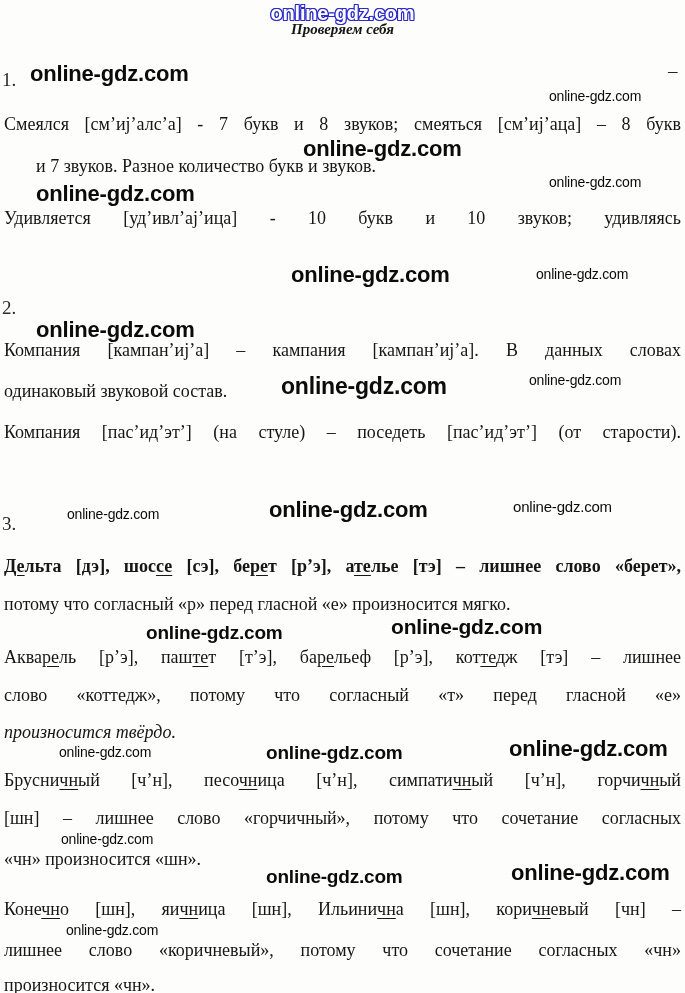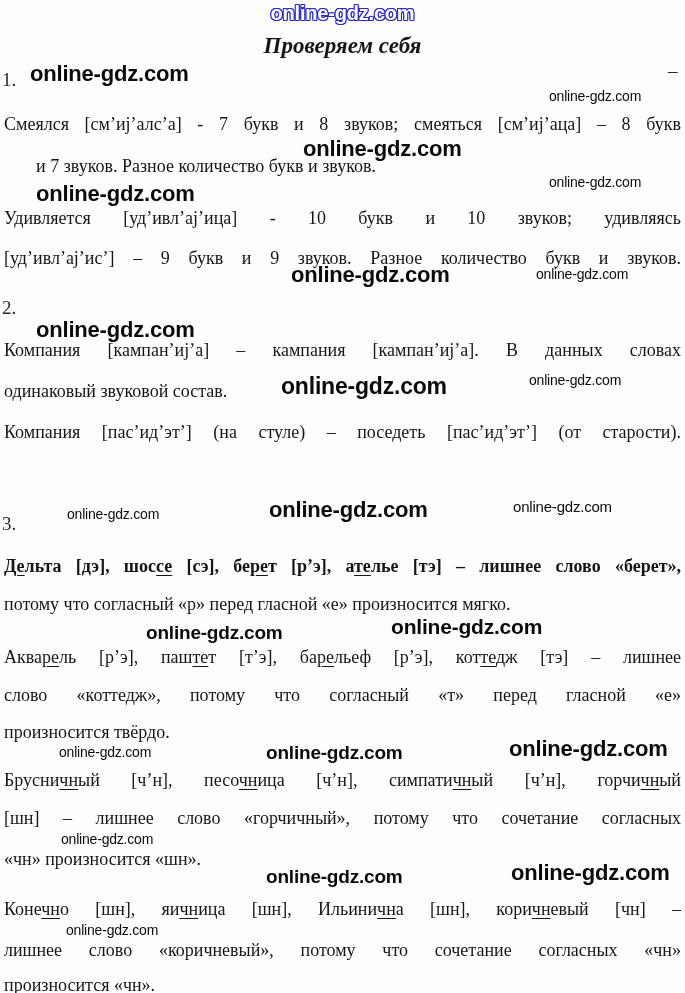--- a/index.html
+++ b/index.html
@@ -4,21 +4,21 @@
 <style>
   html,body { margin:0; padding:0; background:#ffffff; }
   .page {
     position:relative; width:685px; height:993px;
     background:#fdfdfc; overflow:hidden;
     font-family:"Liberation Serif","DejaVu Serif",serif;
     color:#161616;
   }
   .title {
     position:absolute; top:21px; left:0; width:100%;
-    text-align:center; font-size:23px; font-weight:700; font-style:italic;margin-top:12px;
+    text-align:center; font-size:15px; font-weight:700; font-style:italic;
   }
   .tline {
     position:absolute; left:4px; width:677px;
     font-size:18px; line-height:24px;
   }
   .just { text-align:justify; text-align-last:justify; }
   .useg { text-decoration:underline; text-underline-offset:3px; text-decoration-thickness:1.3px; }
   .num { position:absolute; left:2px; font-size:19px; color:#2a2a2a; }
   .dash { position:absolute; left:668px; top:60px; font-size:19px; }
   .wm {
@@ -48,21 +48,20 @@
   <div class="wm wm-lg" style="left:30px; top:61px;">online-gdz.com</div>
   <div class="dash">–</div>
   <div class="wm wm-sm" style="left:549px; top:88px;">online-gdz.com</div>
 
   <div class="tline just" style="top:112px;">Смеялся [см’иј’алс’а] - 7 букв и 8 звуков; смеяться [см’иј’аца] – 8 букв</div>
   <div class="wm wm-lg" style="left:303px; top:136px;">online-gdz.com</div>
   <div class="tline" style="top:154px;margin-left:32px;">и 7 звуков. Разное количество букв и звуков.</div>
   <div class="wm wm-sm" style="left:549px; top:174px;">online-gdz.com</div>
   <div class="wm wm-lg" style="left:36px; top:181px;">online-gdz.com</div>
   <div class="tline just" style="top:206px;">Удивляется [уд’ивл’ај’ица] - 10 букв и 10 звуков; удивляясь</div>
-  <div class="tline just" style="top:246px;">[уд’ивл’ај’ис’] – 9 букв и 9 звуков. Разное количество букв и звуков.</div>
   <div class="wm wm-lg" style="left:291px; top:262px;">online-gdz.com</div>
   <div class="wm wm-sm" style="left:536px; top:266px;">online-gdz.com</div>
 
   <div class="num" style="top:297px;">2.</div>
   <div class="wm wm-lg" style="left:36px; top:317px;">online-gdz.com</div>
   <div class="tline" style="top:379px;">одинаковый звуковой состав.</div>
   <div class="tline just" style="top:338px;">Компания [кампан’иј’а] – кампания [кампан’иј’а]. В данных словах</div>
   <div class="wm wm-lg" style="left:281px; top:373px; font-size:23px;">online-gdz.com</div>
   <div class="wm wm-sm" style="left:529px; top:372px;">online-gdz.com</div>
   <div class="tline just" style="top:420px;">Компания [пас’ид’эт’] (на стуле) – поседеть [пас’ид’эт’] (от старости).</div>
@@ -71,21 +70,21 @@
   <div class="wm wm-sm" style="left:67px; top:506px;">online-gdz.com</div>
   <div class="wm wm-lg" style="left:269px; top:497px;">online-gdz.com</div>
   <div class="wm wm-sm" style="left:513px; top:498px; font-size:15px;">online-gdz.com</div>
 
   <div class="tline just" style="top:554px;font-weight:bold;"><span class="useg">Де</span><span>льта [дэ], шос</span><span class="useg">се</span><span> [сэ], бе</span><span class="useg">ре</span><span>т [р’э], а</span><span class="useg">те</span><span>лье [тэ] – лишнее слово «берет»,</span></div>
   <div class="tline" style="top:592px;">потому что согласный «р» перед гласной «е» произносится мягко.</div>
   <div class="wm wm-md" style="left:146px; top:622px;">online-gdz.com</div>
   <div class="wm wm-lg" style="left:391px; top:615px; font-size:21px;">online-gdz.com</div>
   <div class="tline just" style="top:645px;"><span>Аква</span><span class="useg">ре</span><span>ль [р’э], паш</span><span class="useg">те</span><span>т [т’э], ба</span><span class="useg">ре</span><span>льеф [р’э], кот</span><span class="useg">те</span><span>дж [тэ] – лишнее</span></div>
   <div class="tline just" style="top:683px;">слово «коттедж», потому что согласный «т» перед гласной «е»</div>
-  <div class="tline" style="top:720px;">произносится твёрдо.</div>
+  <div class="tline" style="top:720px;font-style:italic;">произносится твёрдо.</div>
 
   <div class="wm wm-sm" style="left:59px; top:744px;">online-gdz.com</div>
   <div class="wm wm-md" style="left:266px; top:742px;">online-gdz.com</div>
   <div class="wm wm-lg" style="left:509px; top:736px;">online-gdz.com</div>
 
   <div class="tline just" style="top:806px;">[шн] – лишнее слово «горчичный», потому что сочетание согласных</div>
   <div class="tline just" style="top:768px;"><span>Брусни</span><span class="useg">чн</span><span>ый [ч’н], песо</span><span class="useg">чн</span><span>ица [ч’н], симпати</span><span class="useg">чн</span><span>ый [ч’н], горчи</span><span class="useg">чн</span><span>ый</span></div>
   <div class="wm wm-sm" style="left:61px; top:831px;">online-gdz.com</div>
   <div class="tline" style="top:847px;">«чн» произносится «шн».</div>
 

